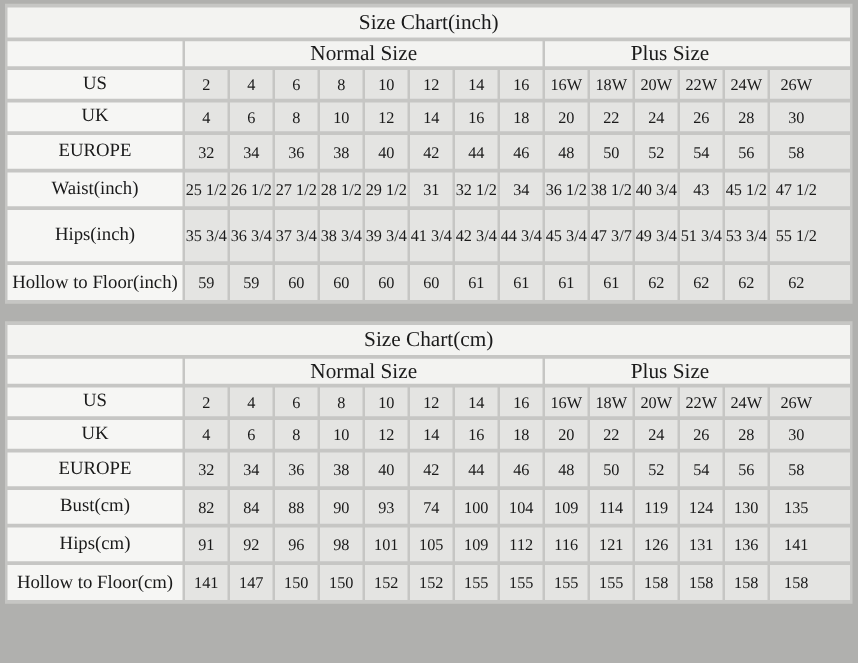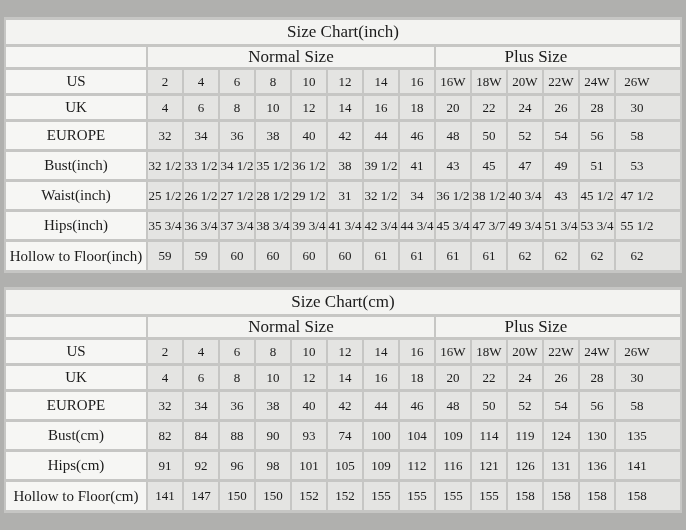--- a/index.html
+++ b/index.html
@@ -5,21 +5,21 @@
   html, body {
     margin: 0;
     padding: 0;
     width: 686px;
     height: 530px;
     overflow: hidden;
     background: #b0b0ae;
     font-family: "Liberation Serif", "DejaVu Serif", serif;
   }
   #charts {
-    padding-top: 17px;
+    padding-top: 3px;
   }
   .size-table {
     border-collapse: separate;
     border-spacing: 2px 3px;
     background: #c6c6c4;
     table-layout: fixed;
     margin: 0 auto;
   }
   .size-table + .size-table {
     margin-top: 14px;
@@ -127,54 +127,37 @@
           <td class="c-val">44</td>
           <td class="c-val">46</td>
           <td class="c-val">48</td>
           <td class="c-val">50</td>
           <td class="c-val">52</td>
           <td class="c-val">54</td>
           <td class="c-val">56</td>
           <td class="c-val c-last">58</td>
         </tr>
         <tr style="height: 27px;">
-          <td class="c-label">Bust(inch)</td>
-          <td class="c-val">32 1/2</td>
-          <td class="c-val">33 1/2</td>
-          <td class="c-val">34 1/2</td>
-          <td class="c-val">35 1/2</td>
-          <td class="c-val">36 1/2</td>
-          <td class="c-val">38</td>
-          <td class="c-val">39 1/2</td>
-          <td class="c-val">41</td>
-          <td class="c-val">43</td>
-          <td class="c-val">45</td>
-          <td class="c-val">47</td>
-          <td class="c-val">49</td>
-          <td class="c-val">51</td>
-          <td class="c-val c-last">53</td>
-        </tr>
-        <tr style="height: 27px;">
           <td class="c-label">Waist(inch)</td>
           <td class="c-val">25 1/2</td>
           <td class="c-val">26 1/2</td>
           <td class="c-val">27 1/2</td>
           <td class="c-val">28 1/2</td>
           <td class="c-val">29 1/2</td>
           <td class="c-val">31</td>
           <td class="c-val">32 1/2</td>
           <td class="c-val">34</td>
           <td class="c-val">36 1/2</td>
           <td class="c-val">38 1/2</td>
           <td class="c-val">40 3/4</td>
           <td class="c-val">43</td>
           <td class="c-val">45 1/2</td>
           <td class="c-val c-last">47 1/2</td>
         </tr>
-        <tr style="height: 27px;">
+        <tr style="height: 41px;">
           <td class="c-label">Hips(inch)</td>
           <td class="c-val">35 3/4</td>
           <td class="c-val">36 3/4</td>
           <td class="c-val">37 3/4</td>
           <td class="c-val">38 3/4</td>
           <td class="c-val">39 3/4</td>
           <td class="c-val">41 3/4</td>
           <td class="c-val">42 3/4</td>
           <td class="c-val">44 3/4</td>
           <td class="c-val">45 3/4</td>

